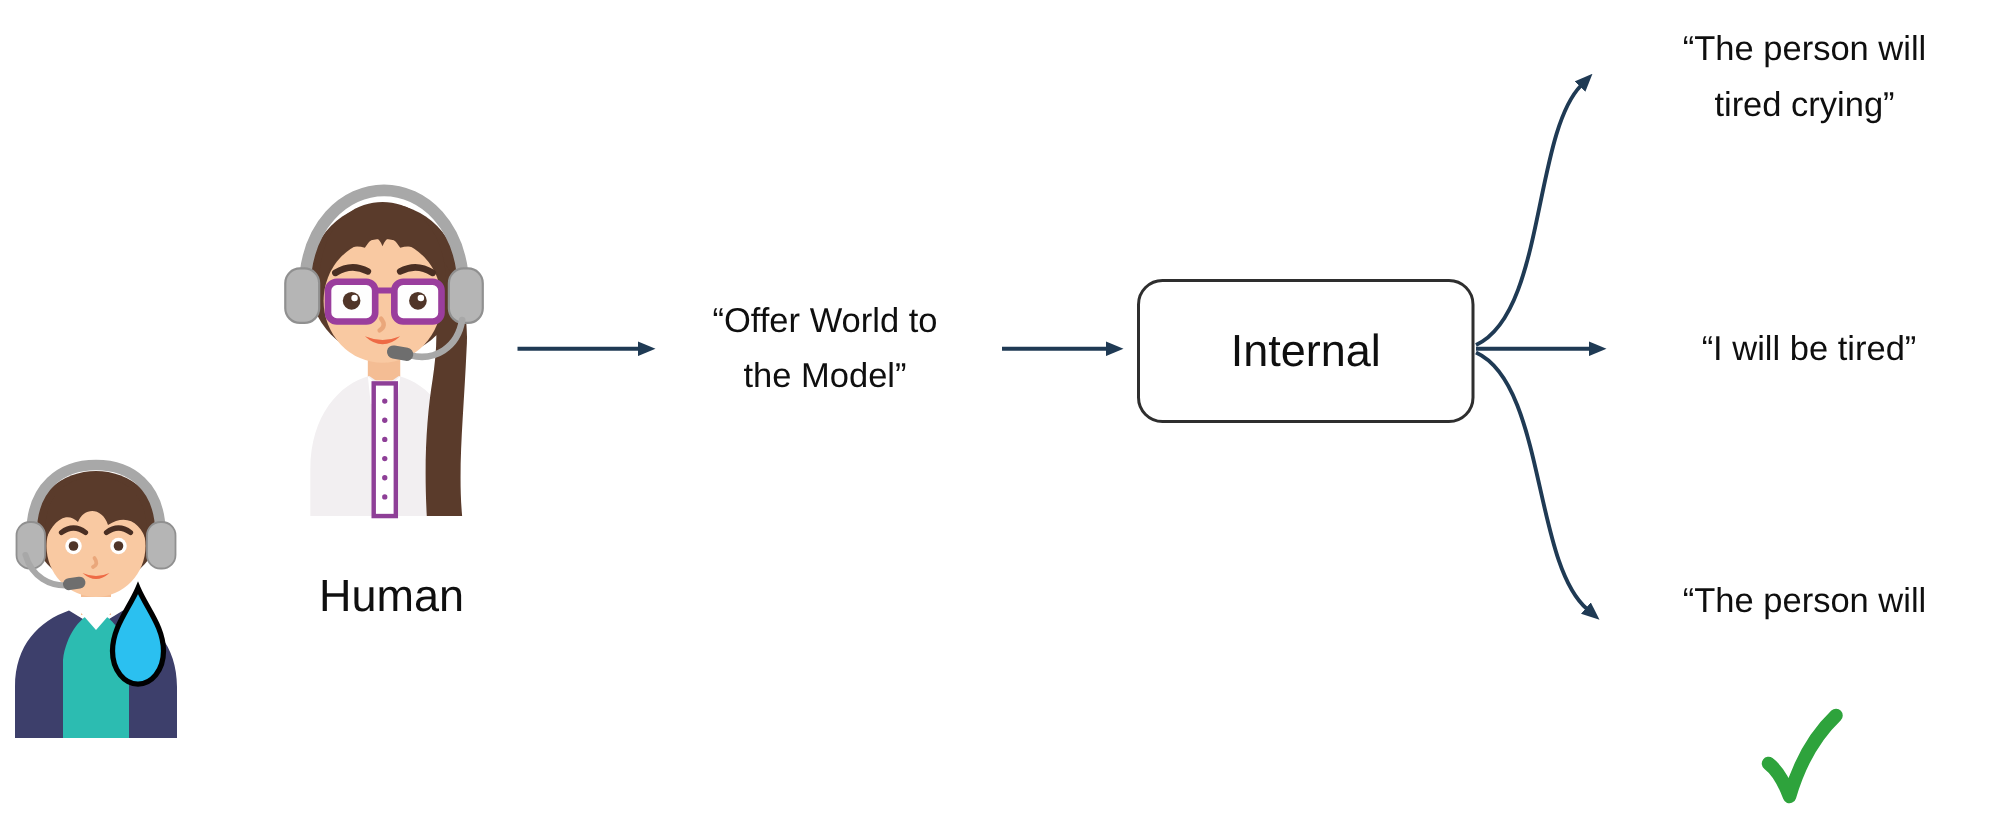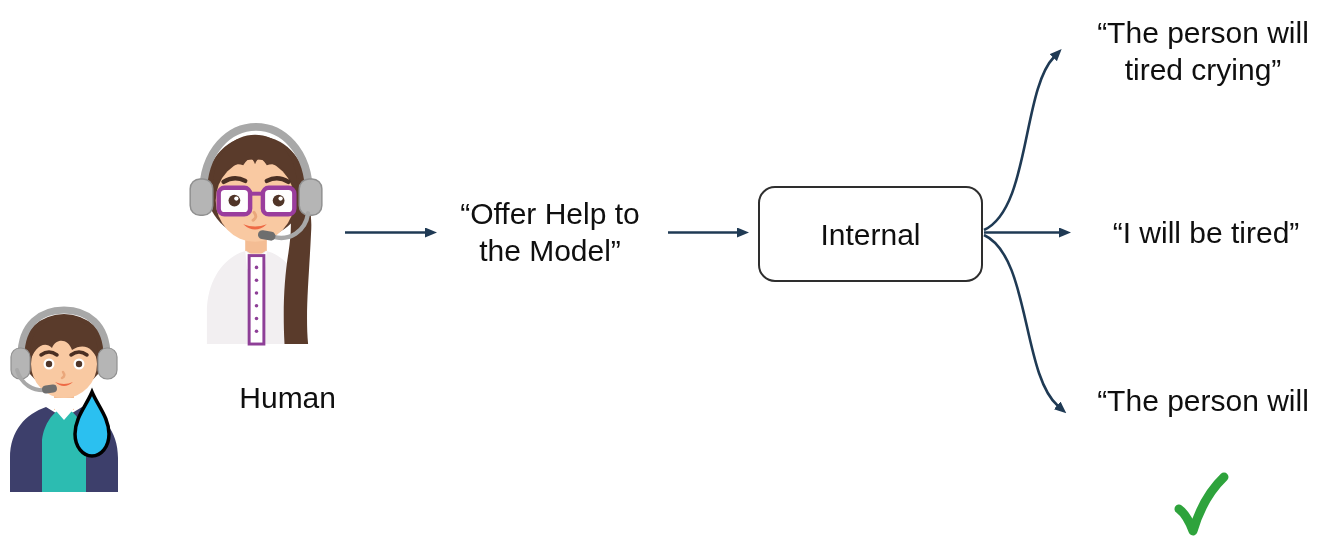--- a/index.html
+++ b/index.html
@@ -18,21 +18,21 @@
     background: var(--background);
     font-family: "Liberation Sans", sans-serif;
     color: var(--text);
     overflow: hidden;
   }
   .overlay { position: absolute; left: 0; top: 0; }
   .arrow-path { stroke: var(--arrow); stroke-width: 2.6px; fill: none; }
   .arrow-head { fill: var(--arrow); }
   .txt {
     position: absolute;
-    font-size: 30px;
+    font-size: 23px;
     line-height: 37px;
     text-align: center;
     color: var(--text);
     white-space: nowrap;
   }
   .txt span { display: block; }
   .model-box {
     position: absolute;
     left: 758px; top: 186px;
     width: 225px; height: 96px;
@@ -44,21 +44,21 @@
     align-items: center;
     justify-content: center;
     font-size: 30px;
     line-height: 37px;
     text-align: center;
   }
   .avatar { position: absolute; }
   .human-label {
     position: absolute;
     left: 186px; top: 381px; width: 150px;
-    font-size: 30px; line-height: 34px; text-align: right;
+    font-size: 30px; line-height: 34px; text-align: center;
   }
   .check-svg { position: absolute; left: 1172px; top: 471px; }
   .check-path {
     stroke: var(--check-green);
     stroke-width: 9px;
     fill: none;
     stroke-linecap: round;
     stroke-linejoin: round;
   }
 </style>
@@ -137,21 +137,21 @@
       <path d="M72,94 q4,5 -1,8" stroke="#eaa77b" stroke-width="3" fill="none" stroke-linecap="round"></path>
       <path d="M61,106 Q73,117 85,106 Q73,111 61,106 Z" fill="#ee6a45"></path>
       <path d="M127,95 C124,114 108,123 92,119" stroke="#a8a8a8" stroke-width="4.5" fill="none" stroke-linecap="round"></path>
       <rect x="76" y="113" width="18" height="9" rx="4.5" fill="#6e6e6e" transform="rotate(10 85 117)"></rect>
     </svg>
   </div>
 
   <div class="human-label">Human</div>
 
   <div class="txt" style="left:435px; top:195px; width:230px;">
-    <span>“Offer Help to</span>
+    <span>“Offer World to</span>
     <span>the Model”</span>
   </div>
 
   <div class="model-box">
     <span>Internal</span>
   </div>
 
   <div class="txt" style="left:1078px; top:14px; width:250px;">
     <span>“The person will</span>
     <span>tired crying”</span>

